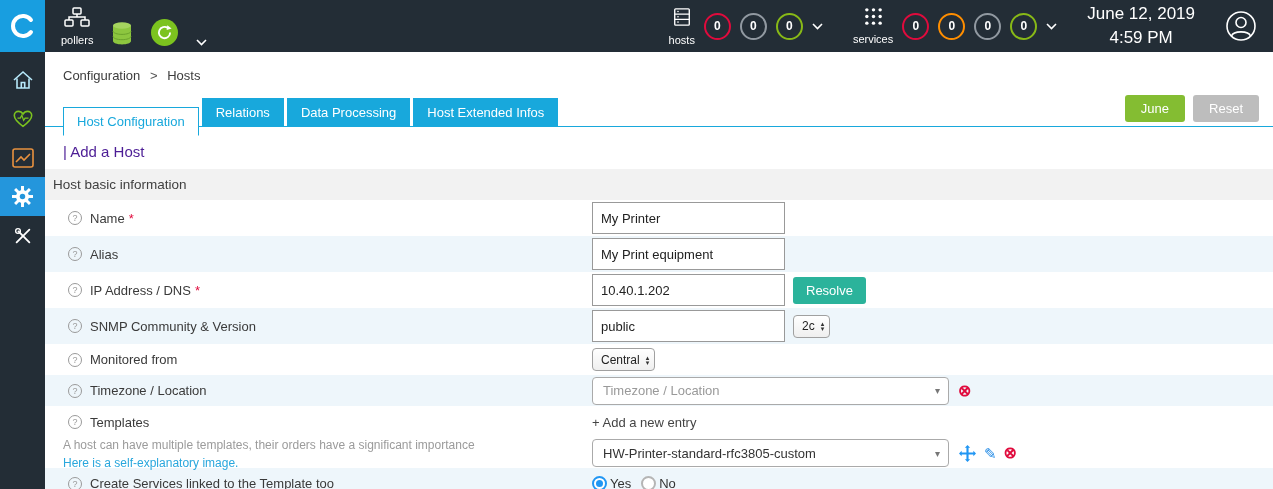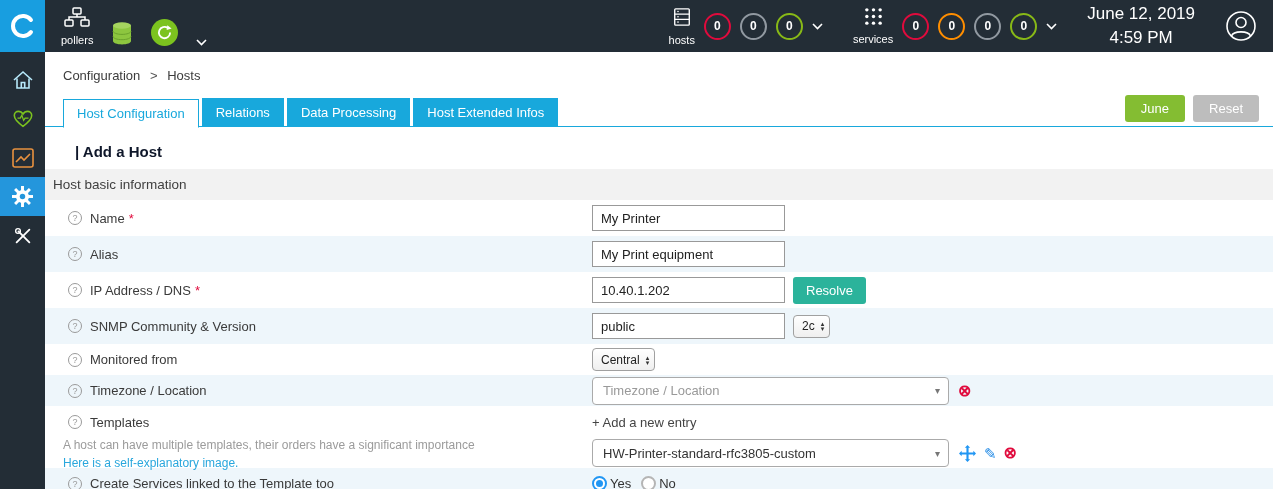--- a/index.html
+++ b/index.html
@@ -30,39 +30,39 @@
   
   .content { margin-left:45px; height:437px; background:#fff; }
   .breadcrumb { padding:16px 0 0 18px; font-size:13px; color:#3c3c3c; }
   .breadcrumb .bc-link { cursor:pointer; }
   .breadcrumb .sep { margin:0 6px; color:#555; }
 
   .tabbar { display:flex; align-items:flex-end; margin-top:12px; padding:0 14px 0 18px;
             border-bottom:1px solid #18a8dc; }
   .tab { padding:6px 13px; background:#18a8dc; border:1px solid #18a8dc; border-bottom:none;
          color:#fff; font-size:13px; margin-right:3px; cursor:pointer; white-space:nowrap; }
-  .tab.active { background:#fff; color:#18a8dc; position:relative; top:2px; border-bottom:1px solid #fff; }
+  .tab.active { background:#fff; color:#18a8dc; position:relative; top:10px; border-bottom:1px solid #fff; }
   .tab-actions { margin-left:auto; display:flex; gap:8px; align-self:center; padding-bottom:4px; }
   .btn { border:none; border-radius:3px; color:#fff; font-size:13px; padding:6px 16px; cursor:pointer;
          font-family:"Liberation Sans", sans-serif; }
   .btn-save { background:#84bd32; }
   .btn-reset { background:#bdbdbd; }
 
-  .page-title { margin:16px 0 0 30px; font-size:15px; font-weight:bold; color:#0f172a; height:18px; }
+  .page-title { margin:16px 0 0 18px; font-size:15px; font-weight:normal; color:#4c1d95; height:18px; }
   .section-row { margin-top:8px; background:#f2f2f2; padding:8px 0 8px 8px; color:#404040; font-size:13.5px; }
 
   .form-row { display:flex; align-items:center; padding-left:23px; }
   .form-row.alt { background:#eef6fb; }
   .h36 { height:36px; } .h31 { height:31px; }
   .label-cell { width:524px; display:flex; align-items:center; gap:8px; flex:none; }
   .help-icon { width:14px; height:14px; border:1px solid #9a9a9a; border-radius:50%; color:#9a9a9a;
                font-size:9px; display:flex; align-items:center; justify-content:center; flex:none; cursor:pointer; }
   .flabel { font-size:13px; color:#3a3a3a; }
   .req { color:#e00b3d; margin-left:2px; font-size:13px; }
-  .text-input { width:193px; height:26px; border:1px solid #999; padding:0 8px; font-size:13px; color:#222;
+  .text-input { width:193px; height:32px; border:1px solid #999; padding:0 8px; font-size:13px; color:#222;
                 background:#fff; font-family:"Liberation Sans", sans-serif; }
   .btn-resolve { background:#2bb39b; color:#fff; border:none; border-radius:3px; padding:6px 13px;
                  font-size:13px; margin-left:8px; cursor:pointer; font-family:"Liberation Sans", sans-serif; }
   .mini-select { display:inline-flex; align-items:center; border:1px solid #a0a0a0; border-radius:4px;
                  background:linear-gradient(#fff,#efefef); padding:0 5px 0 8px; font-size:12px; gap:6px;
                  height:23px; margin-left:8px; cursor:pointer; color:#222; }
   .mini-select.first { margin-left:0; }
   .stepper { display:inline-flex; flex-direction:column; font-size:7px; line-height:5px; color:#333; }
   .s2 { width:357px; height:28px; border:1px solid #aaa; border-radius:4px; background:#fff;
         display:flex; align-items:center; padding:0 8px 0 10px; font-size:13px; cursor:pointer; }

